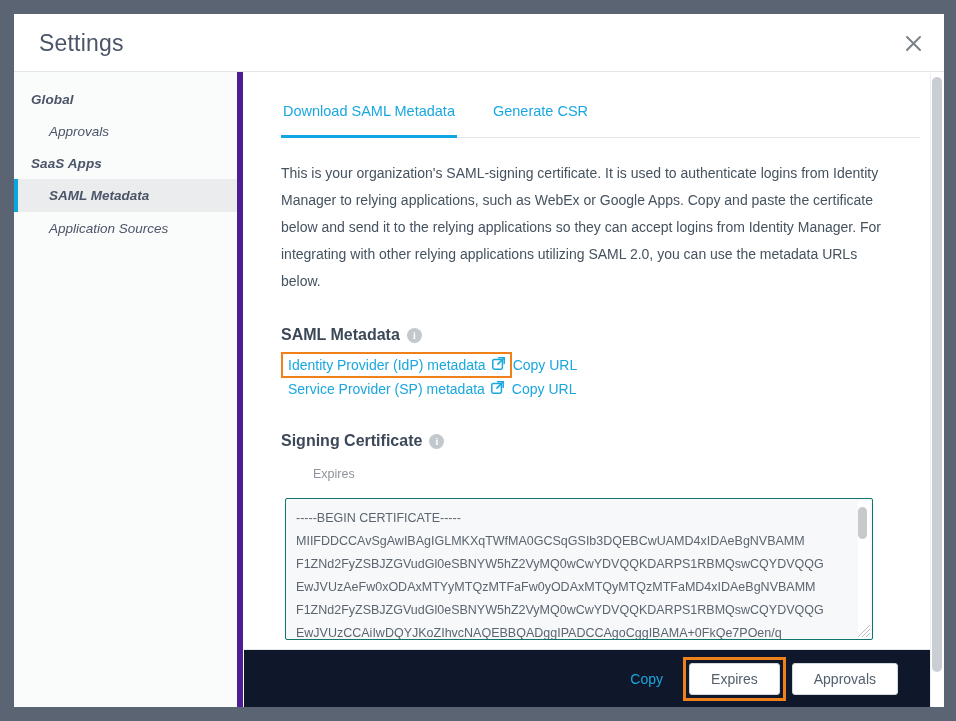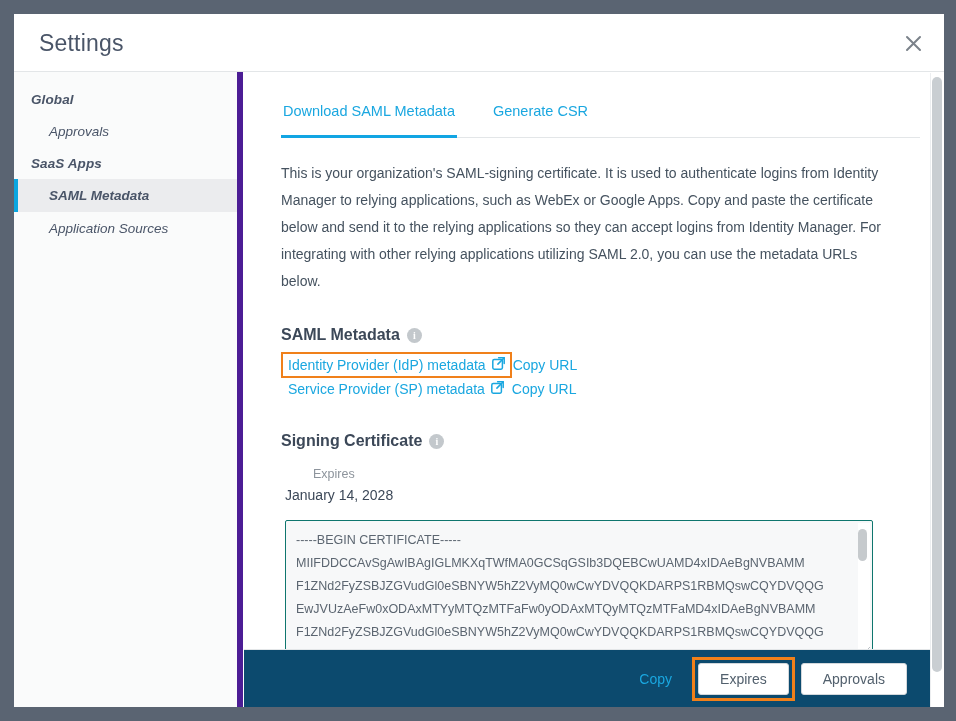--- a/index.html
+++ b/index.html
@@ -253,26 +253,26 @@
     position: absolute;
     right: 1px; bottom: 1px;
     width: 14px; height: 14px;
   }
 
   
   .modal-footer {
     position: absolute;
     left: 230px; right: 0; bottom: 0;
     height: 58px;
-    background: #0c4a6e;
+    background: #0f172a;
     border-top: 1px solid #e3e6e8;
     display: flex;
     align-items: center;
     justify-content: flex-end;
-    padding-right: 31px;
+    padding-right: 40px;
     gap: 0;
   }
   .link-btn {
     font-size: 14px;
     color: #1aa7e0;
     cursor: pointer;
     margin-right: 20px;
   }
   .btn-wrap {
     padding: 3px;
@@ -398,21 +398,20 @@
             </div>
           </div>
 
           <div class="section-title">
             <span>Signing Certificate</span>
             <span class="info-icon">i</span>
           </div>
 
           <div class="field">
             <div class="field-label">Expires</div>
-            <div class="field-value">January 14, 2028</div>
           </div>
 
 
           <div class="cert-box">
             <div class="cert-text">-----BEGIN CERTIFICATE-----
 MIIFDDCCAvSgAwIBAgIGLMKXqTWfMA0GCSqGSIb3DQEBCwUAMD4xIDAeBgNVBAMM
 F1ZNd2FyZSBJZGVudGl0eSBNYW5hZ2VyMQ0wCwYDVQQKDARPS1RBMQswCQYDVQQG
 EwJVUzAeFw0xODAxMTYyMTQzMTFaFw0yODAxMTQyMTQzMTFaMD4xIDAeBgNVBAMM
 F1ZNd2FyZSBJZGVudGl0eSBNYW5hZ2VyMQ0wCwYDVQQKDARPS1RBMQswCQYDVQQG
 EwJVUzCCAiIwDQYJKoZIhvcNAQEBBQADggIPADCCAgoCggIBAMA+0FkQe7POen/q</div>

